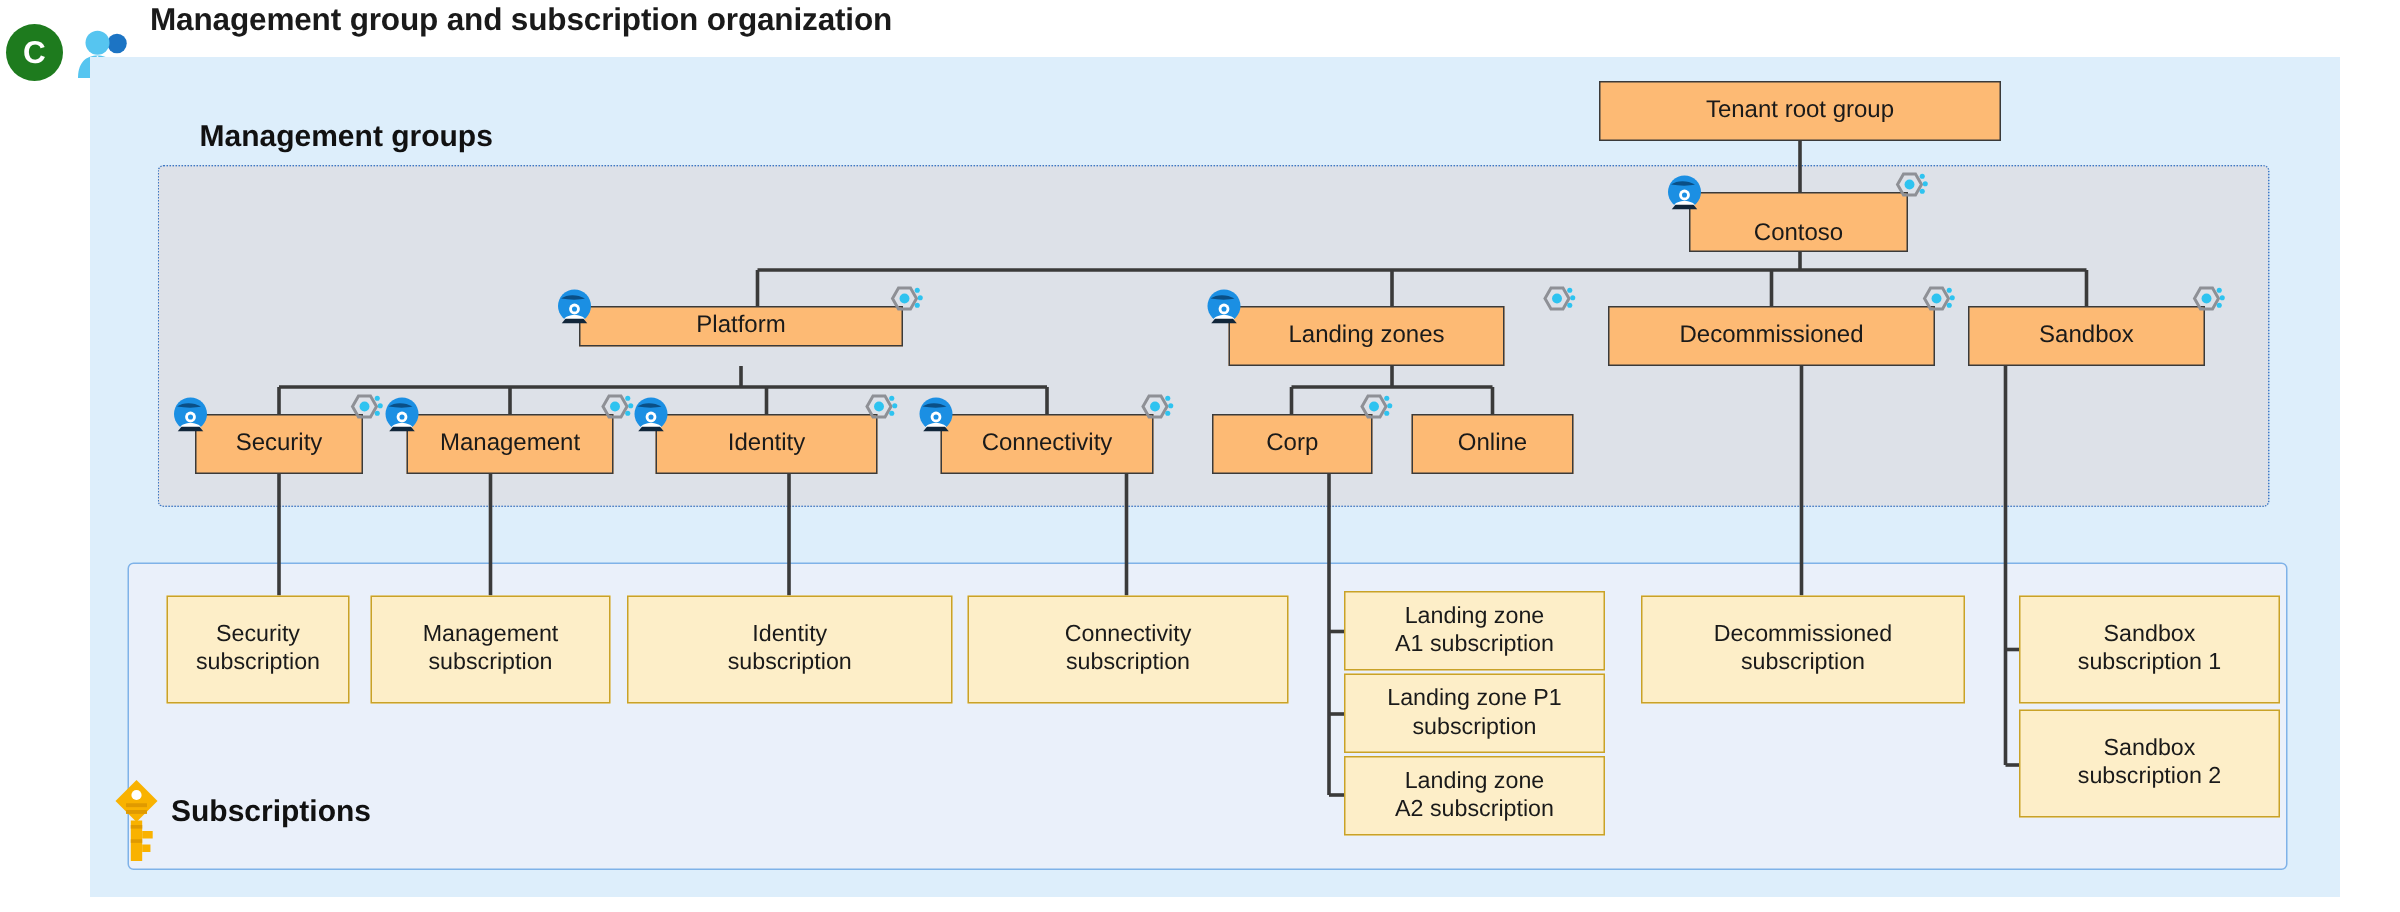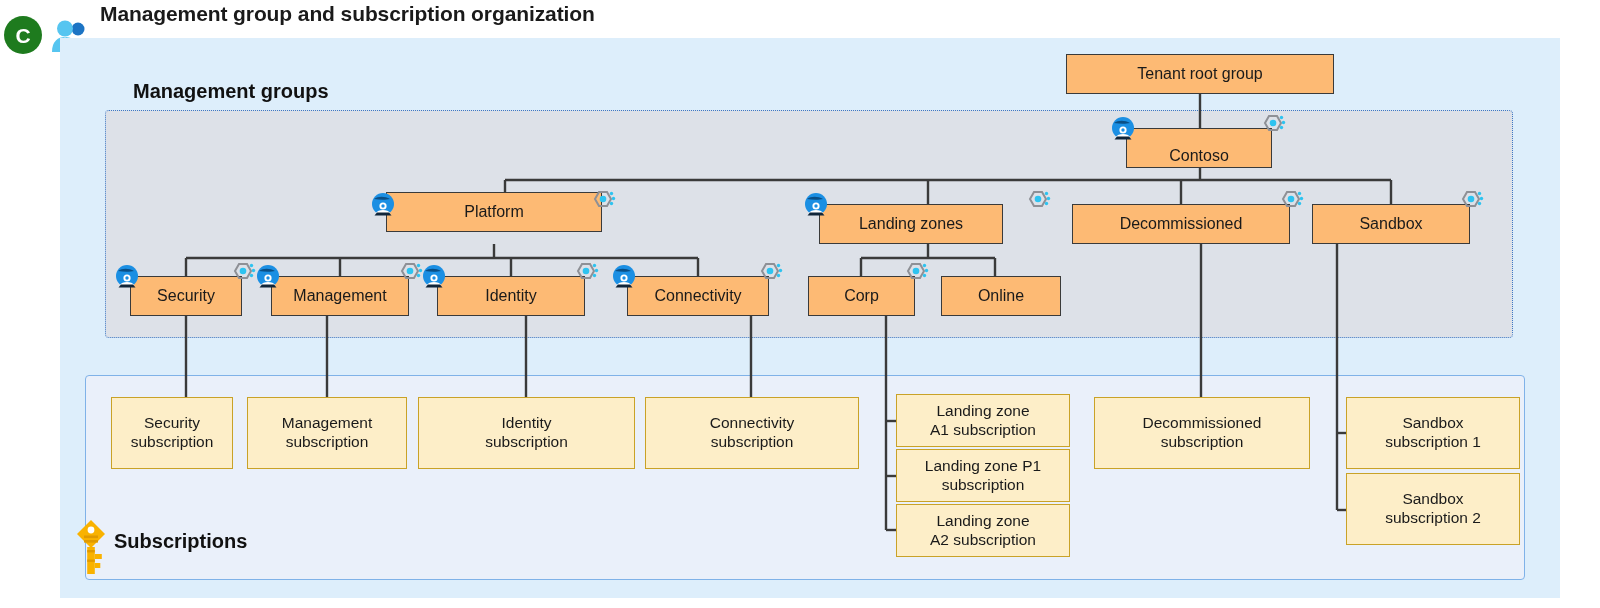--- a/index.html
+++ b/index.html
@@ -197,21 +197,21 @@
           <path d="M8 22 C9.5 18 20.5 18 22 22 Z" fill="#ffffff"></path>
           <path d="M6.5 24.5 L23.5 24.5 L21 21.5 L9 21.5 Z" fill="#11263a"></path>
         </svg></div>
       <div class="blueprint-icon" style="left: 1258px; top: 112px;"><svg viewBox="0 0 28 28" width="28" height="28">
           <path d="M11 4 L19 4 L23 11 L19 18 L11 18 L7 11 Z" fill="none" stroke="#8e9096" stroke-width="2"></path>
           <circle cx="15" cy="11" r="3.3" fill="#2ec3f0"></circle>
           <circle cx="23.5" cy="5.5" r="1.7" fill="#2ec3f0"></circle>
           <circle cx="25.5" cy="10.5" r="1.7" fill="#2ec3f0"></circle>
           <circle cx="23.5" cy="15.5" r="1.7" fill="#2ec3f0"></circle>
         </svg></div>
-      <div class="node" style="left: 386px; top: 192px; width: 216px; height: 40px;">
+      <div class="node" style="left: 386px; top: 204px; width: 216px; height: 27px;">
         <span>Platform</span>
       </div>
       <div class="policy-icon" style="left: 368px; top: 191px;"><svg viewBox="0 0 30 30" width="30" height="30">
           <circle cx="15" cy="13" r="11" fill="#1b8fe3"></circle>
           <path d="M6 8 C10 5 17 5 22 8 C18 9 12 9 6 8 Z" fill="#0a4f86"></path>
           <circle cx="15" cy="15" r="3.6" fill="#ffffff"></circle>
           <circle cx="15" cy="15" r="1.7" fill="#1b8fe3"></circle>
           <path d="M8 22 C9.5 18 20.5 18 22 22 Z" fill="#ffffff"></path>
           <path d="M6.5 24.5 L23.5 24.5 L21 21.5 L9 21.5 Z" fill="#11263a"></path>
         </svg></div>
@@ -335,21 +335,21 @@
       <div class="node" style="left: 808px; top: 276px; width: 107px; height: 40px;">
         <span>Corp</span>
       </div>
       <div class="blueprint-icon" style="left: 901px; top: 260px;"><svg viewBox="0 0 28 28" width="28" height="28">
           <path d="M11 4 L19 4 L23 11 L19 18 L11 18 L7 11 Z" fill="none" stroke="#8e9096" stroke-width="2"></path>
           <circle cx="15" cy="11" r="3.3" fill="#2ec3f0"></circle>
           <circle cx="23.5" cy="5.5" r="1.7" fill="#2ec3f0"></circle>
           <circle cx="25.5" cy="10.5" r="1.7" fill="#2ec3f0"></circle>
           <circle cx="23.5" cy="15.5" r="1.7" fill="#2ec3f0"></circle>
         </svg></div>
-      <div class="node" style="left: 941px; top: 276px; width: 120px; height: 40px;">
+      <div class="node" style="left: 941px; top: 276px; width: 108px; height: 40px;">
         <span>Online</span>
       </div>
       <div class="sub-node" style="left: 111px; top: 397px; width: 122px; height: 72px;">
         <span>Security<br>subscription</span>
       </div>
       <div class="sub-node" style="left: 247px; top: 397px; width: 160px; height: 72px;">
         <span>Management<br>subscription</span>
       </div>
       <div class="sub-node" style="left: 418px; top: 397px; width: 217px; height: 72px;">
         <span>Identity<br>subscription</span>

